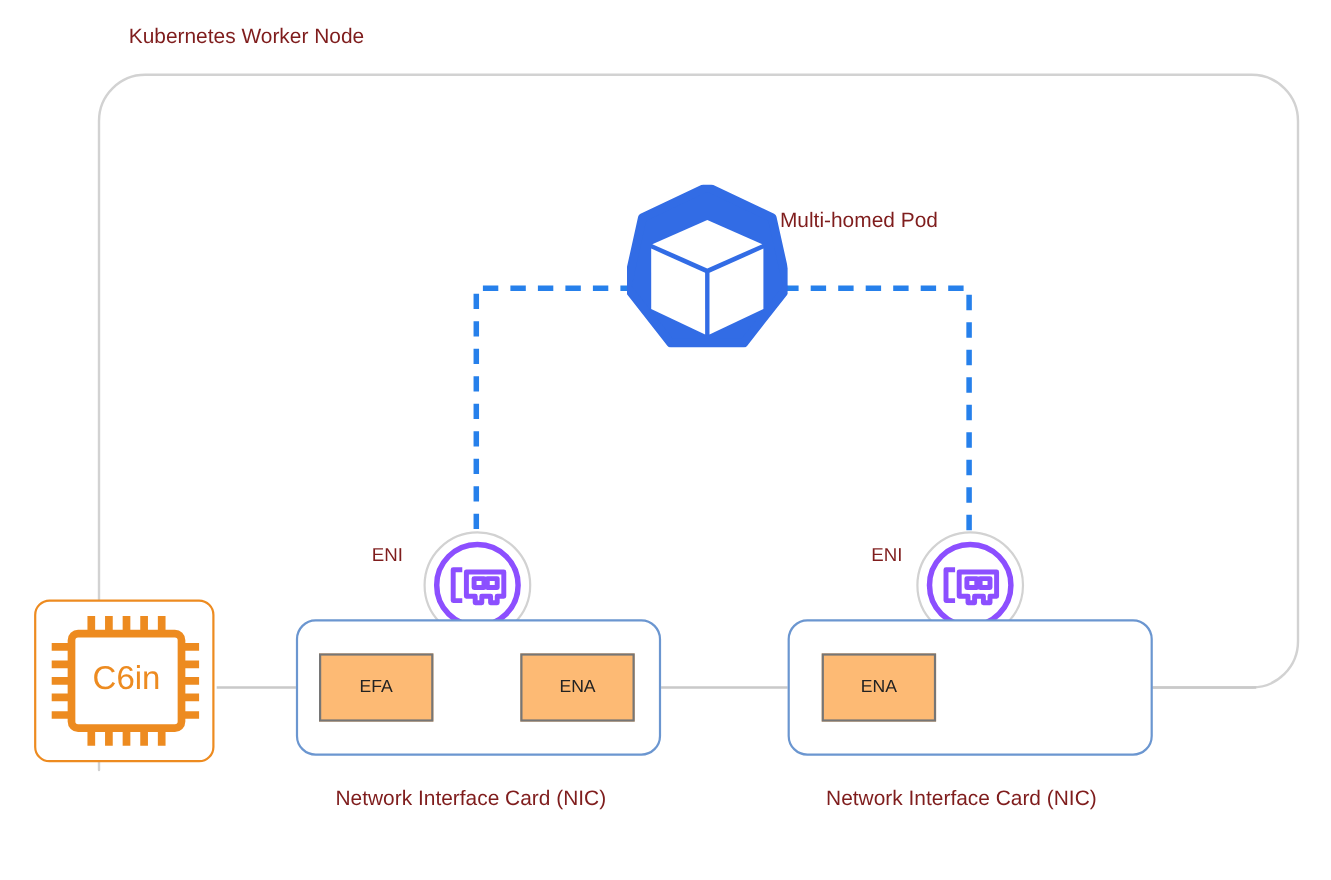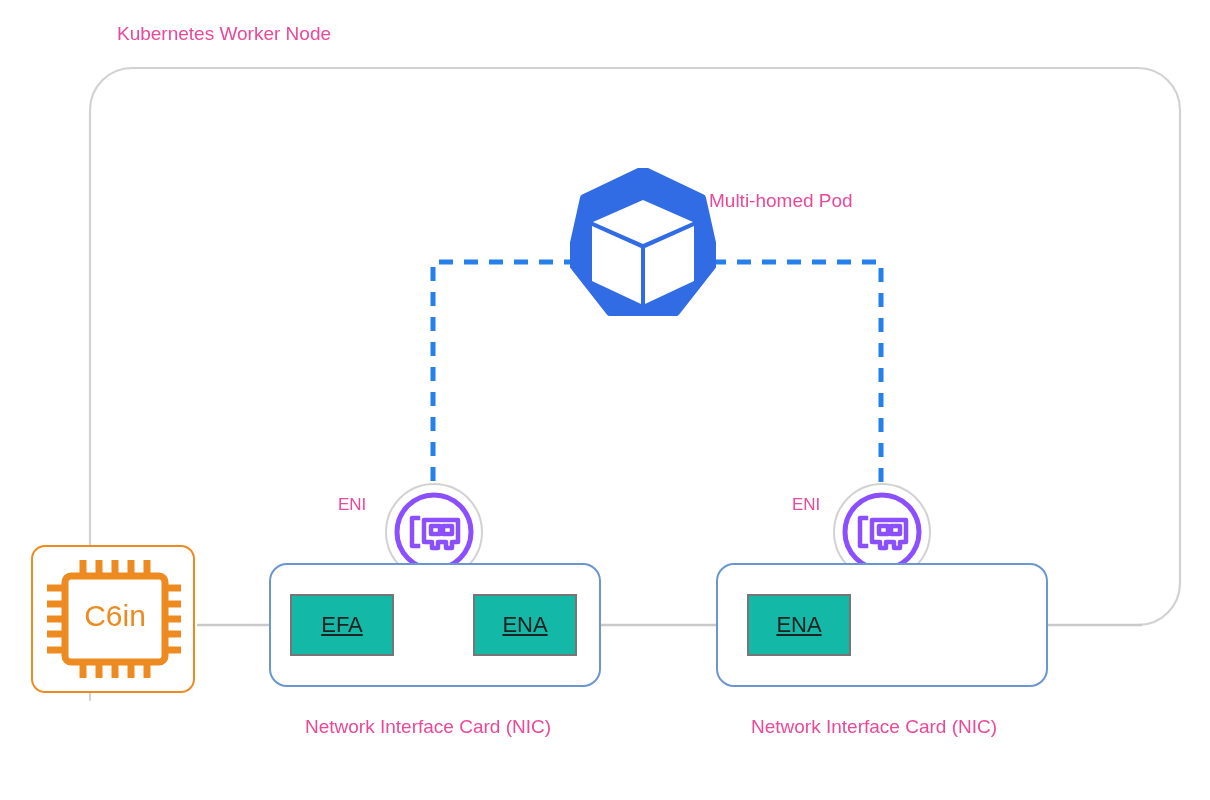--- a/index.html
+++ b/index.html
@@ -20,21 +20,21 @@
   }
   .svg-layer {
     position: absolute;
     left: 0;
     top: 0;
     width: 1210px;
     height: 800px;
   }
   .lbl {
     position: absolute;
-    color: #ec4899;
+    color: #7f1d1d;
     font-size: 19px;
     line-height: 22px;
     white-space: nowrap;
   }
   #node-title { left: 117px; top: 23px; }
   #pod-title  { left: 709px; top: 158px; margin-top: 32px; }
   #eni-label-1 { left: 338px; top: 494px; font-size: 17px; }
   #eni-label-2 { left: 792px; top: 494px; font-size: 17px; }
   #nic-caption-1 { left: 305px; top: 716px; }
   #nic-caption-2 { left: 751px; top: 716px; }
@@ -45,28 +45,27 @@
     border-radius: 18px;
     background: #ffffff;
     box-sizing: border-box;
   }
   #nic-1 { left: 269px; top: 563px; width: 332px; height: 124px; }
   #nic-2 { left: 716px; top: 563px; width: 332px; height: 124px; }
 
   .card-box {
     position: absolute;
     border: 2px solid #767676;
-    background: #14b8a6;
+    background: #fdba74;
     box-sizing: border-box;
     display: flex;
     align-items: center;
     justify-content: center;
     color: #222222;
-    font-size: 22px;
-    text-decoration: underline;
+    font-size: 16px;
   }
   #card-efa  { left: 290px; top: 594px; width: 104px; height: 62px; }
   #card-ena1 { left: 473px; top: 594px; width: 104px; height: 62px; }
   #card-ena2 { left: 747px; top: 594px; width: 104px; height: 62px; }
 
   #c6in-box {
     position: absolute;
     left: 31px; top: 545px;
     width: 164px; height: 148px;
     border: 2px solid #ed8b20;

